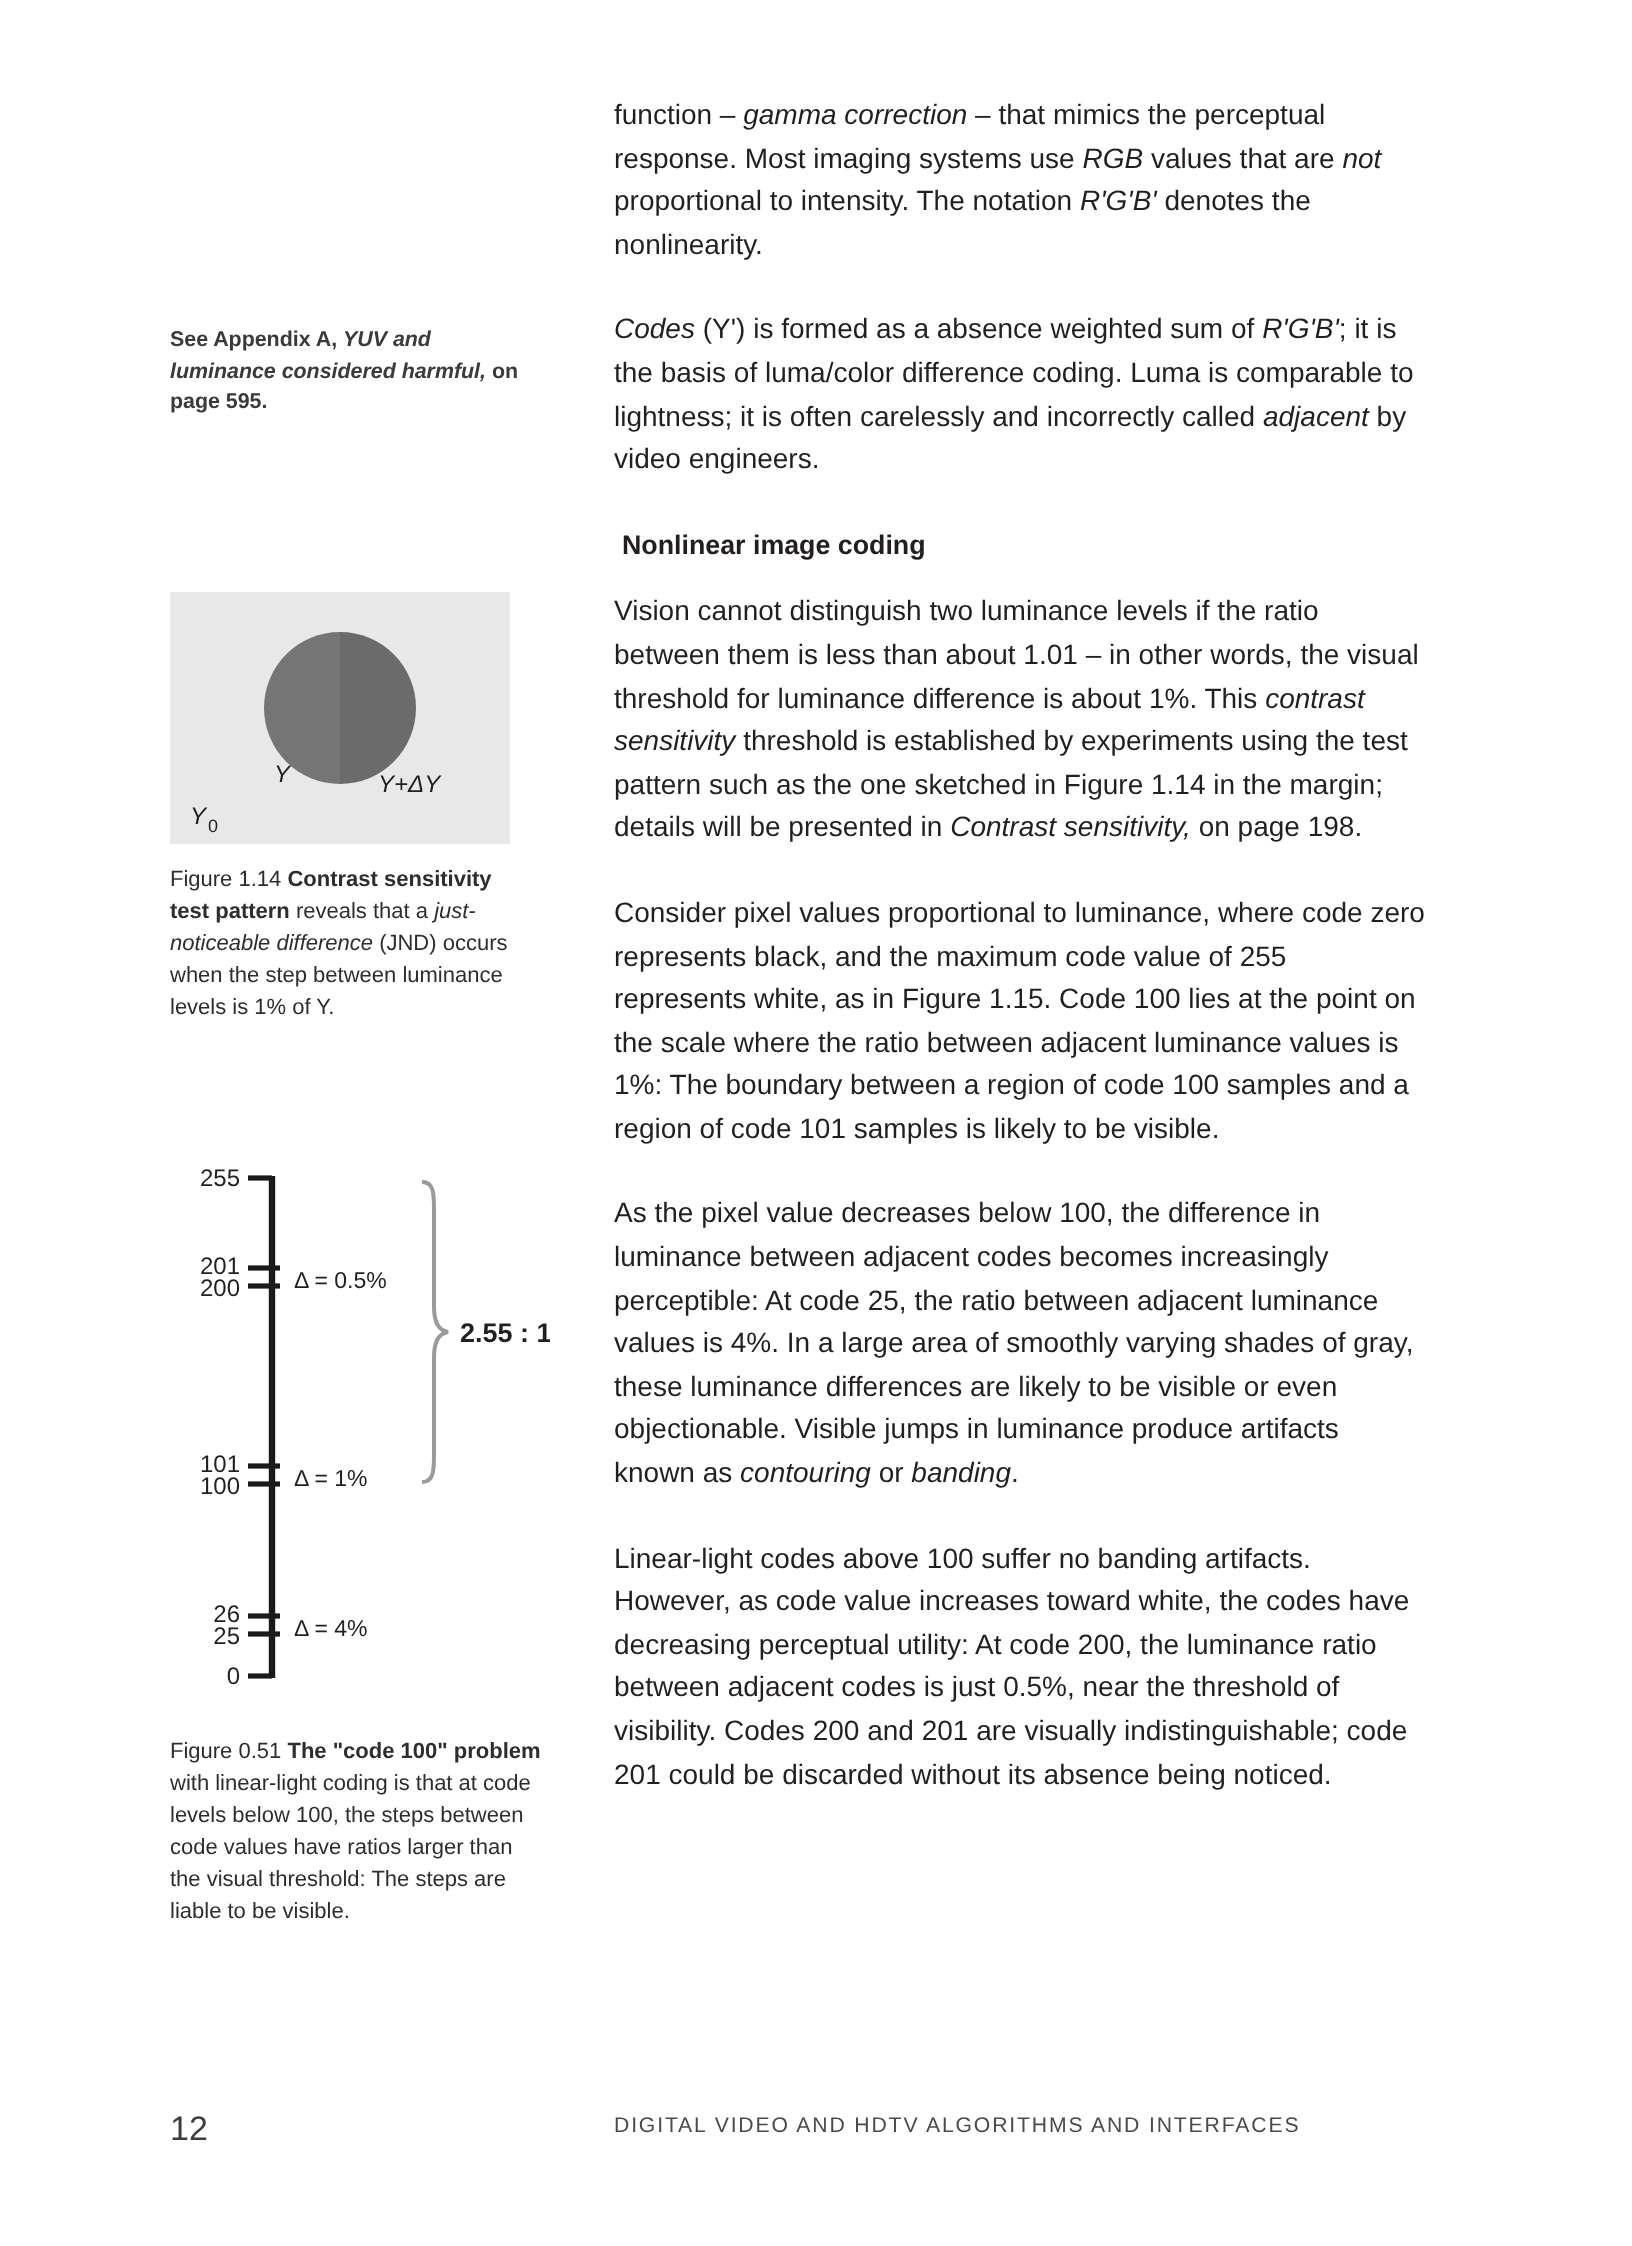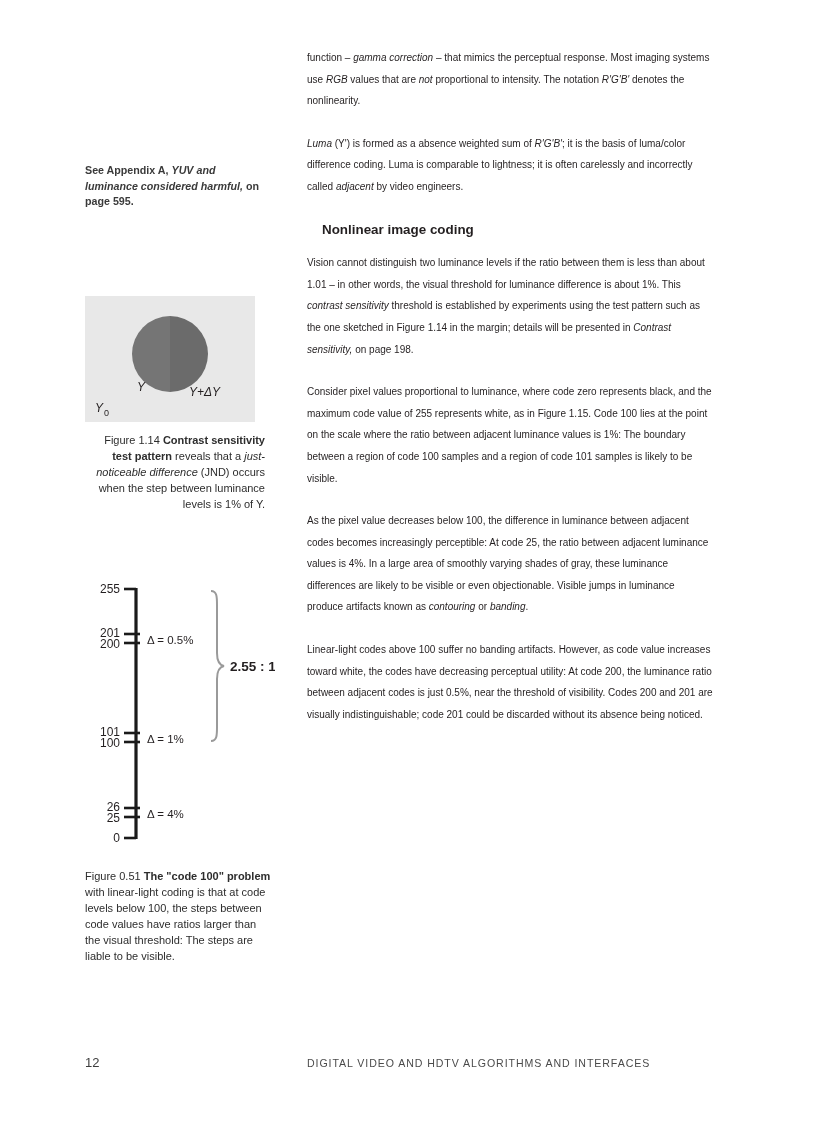--- a/index.html
+++ b/index.html
@@ -42,21 +42,20 @@
     height: 126px;
   }
   .fig114-caption {
     position: absolute;
     left: 85px;
     top: 432px;
     width: 180px;
     font-size: 11px;
     line-height: 16.1px;
     color: #2d2d2d;
-    text-align: right;
   }
   .fig114-caption b { font-weight: bold; }
   .fig114-caption i { font-style: italic; }
 
   
   .fig115-box {
     position: absolute;
     left: 80px;
     top: 575px;
     width: 195px;
@@ -75,42 +74,42 @@
 
   
   .main-col {
     position: absolute;
     left: 307px;
     top: 47px;
     width: 406px;
   }
 
   .body-p {
-    font-size: 10px;
+    font-size: 14px;
     line-height: 21.6px;
     color: #231f20;
     margin: 0 0 21px 0;
     text-align: left;
   }
   .body-p i { font-style: italic; }
 
   .subhead {
     font-size: 13.4px;
     font-weight: bold;
     line-height: 21.6px;
-    margin: 0 0 12px 15px;
+    margin: 0 0 12px 4px;
     color: #231f20;
   }
 
   
   .footer-pageno {
     position: absolute;
     left: 85px;
     top: 1055px;
-    font-size: 13px;
+    font-size: 17px;
     color: #3d3d3d;
   }
   .footer-runhead {
     position: absolute;
     left: 307px;
     top: 1057px;
     width: 406px;
     font-size: 10.6px;
     letter-spacing: 0.92px;
     color: #4a4a4a;
@@ -196,21 +195,21 @@
 
   <div class="fig115-caption">
     <span>Figure 0.51</span>
     <b>The "code 100" problem</b><span> with linear-light coding is that at code levels below 100, the steps between code values have ratios larger than the visual threshold: The steps are liable to be visible.</span>
   </div>
 
   <div class="main-col">
 
     <p class="body-p"><span>function – </span><i>gamma correction</i><span> – that mimics the perceptual response. Most imaging systems use </span><i>RGB</i><span> values that are </span><i>not</i><span> proportional to intensity. The notation </span><i>R'G'B'</i><span> denotes the nonlinearity.</span></p>
 
-    <p class="body-p"><i>Luma</i><span> (Y') is formed as a absence weighted sum of </span><i>R'G'B'</i><span>; it is the basis of luma/color difference coding. Luma is comparable to lightness; it is often carelessly and incorrectly called </span><i>adjacent</i><span> by video engineers.</span></p>
+    <p class="body-p"><i>Codes</i><span> (Y') is formed as a absence weighted sum of </span><i>R'G'B'</i><span>; it is the basis of luma/color difference coding. Luma is comparable to lightness; it is often carelessly and incorrectly called </span><i>adjacent</i><span> by video engineers.</span></p>
 
     <h2 class="subhead">Nonlinear image coding</h2>
 
     <p class="body-p"><span>Vision cannot distinguish two luminance levels if the ratio between them is less than about 1.01 – in other words, the visual threshold for luminance difference is about 1%. This </span><i>contrast sensitivity</i><span> threshold is established by experiments using the test pattern such as the one sketched in Figure 1.14 in the margin; details will be presented in </span><i>Contrast sensitivity,</i><span> on page 198.</span></p>
 
     <p class="body-p">Consider pixel values proportional to luminance, where code zero represents black, and the maximum code value of 255 represents white, as in Figure 1.15. Code 100 lies at the point on the scale where the ratio between adjacent luminance values is 1%: The boundary between a region of code 100 samples and a region of code 101 samples is likely to be visible.</p>
 
     <p class="body-p"><span>As the pixel value decreases below 100, the difference in luminance between adjacent codes becomes increasingly perceptible: At code 25, the ratio between adjacent luminance values is 4%. In a large area of smoothly varying shades of gray, these luminance differences are likely to be visible or even objectionable. Visible jumps in luminance produce artifacts known as </span><i>contouring</i><span> or </span><i>banding</i><span>.</span></p>
 
     <p class="body-p">Linear-light codes above 100 suffer no banding artifacts. However, as code value increases toward white, the codes have decreasing perceptual utility: At code 200, the luminance ratio between adjacent codes is just 0.5%, near the threshold of visibility. Codes 200 and 201 are visually indistinguishable; code 201 could be discarded without its absence being noticed.</p>

